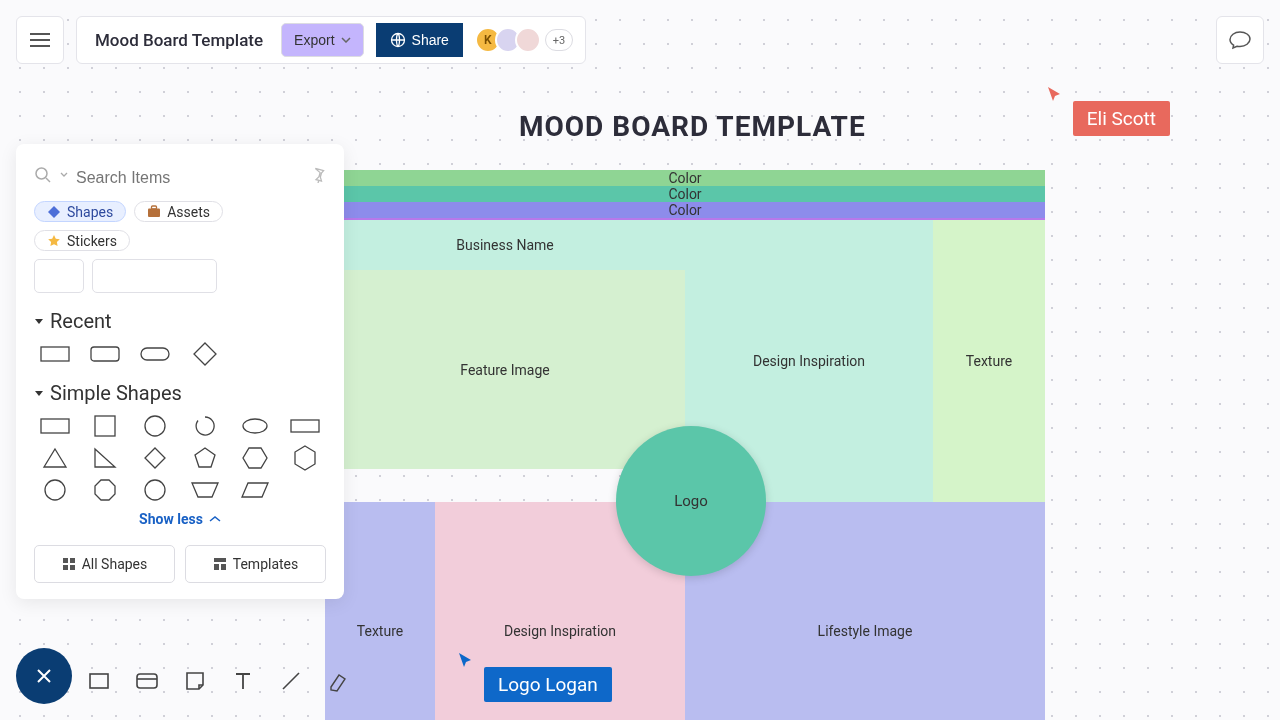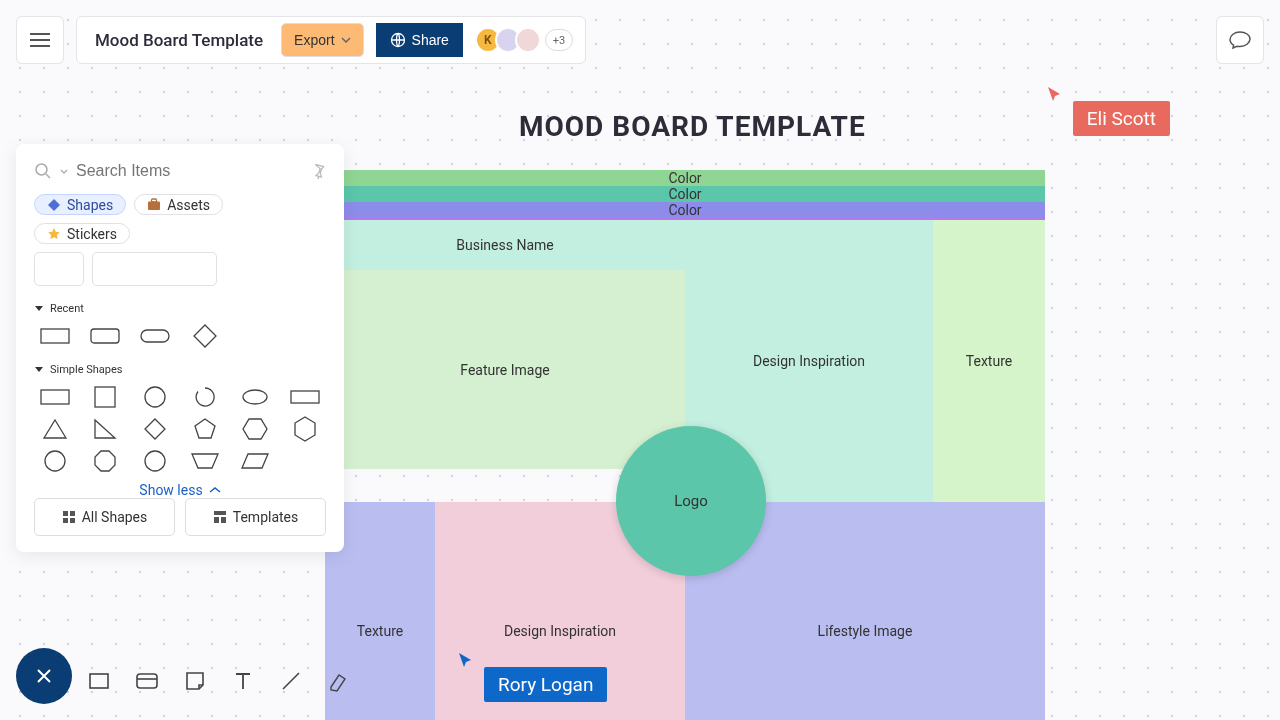--- a/index.html
+++ b/index.html
@@ -8,51 +8,51 @@
 
 .canvas-bg { position: absolute; top: 0; left: 0; right: 0; bottom: 0;
   background-image: radial-gradient(circle, #d0d0d8 1px, transparent 1px);
   background-size: 24px 24px; background-position: 8px 8px; }
 
 
 .topbar { position: absolute; top: 16px; left: 16px; display: flex; gap: 12px; align-items: center; z-index: 30; }
 .menu-btn { width: 48px; height: 48px; background: #fff; border: 1px solid #e4e4ea; border-radius: 6px; display: flex; align-items: center; justify-content: center; cursor: pointer; }
 .title-card { background: #fff; border: 1px solid #e4e4ea; border-radius: 6px; height: 48px; display: flex; align-items: center; padding: 0 12px; gap: 12px; }
 .title-text { font-size: 17px; font-weight: 500; color: #2d2d3a; padding: 0 6px; }
-.export-btn { height: 34px; padding: 12px 12px; border: 1px solid #dcdce2; border-radius: 5px; background: #fdba74; display: flex; align-items: center; gap: 6px; font-size: 14px; color: #333; cursor: pointer; }
+.export-btn { height: 34px; padding: 12px 12px; border: 1px solid #dcdce2; border-radius: 5px; background: #c4b5fd; display: flex; align-items: center; gap: 6px; font-size: 14px; color: #333; cursor: pointer; }
 .share-btn { height: 34px; padding: 0 14px; border: none; border-radius: 0; background: #0a3d73; color: #fff; display: flex; align-items: center; gap: 6px; font-size: 14px; cursor: pointer; }
 .avatars { display: flex; align-items: center; margin-left: 6px; }
 .avatar { width: 26px; height: 26px; border-radius: 50%; border: 2px solid #fff; margin-left: -6px; display:flex; align-items:center; justify-content:center; font-size:12px; font-weight:600; }
 .av1 { background: #f5b942; color:#7a4e00; }
 .av2 { background: #d8d4f0; }
 .av3 { background: #f0d8d8; }
 .av-more { width: 28px; height: 22px; border-radius: 11px; border: 1px solid #dcdce2; background:#fff; display:flex; align-items:center; justify-content:center; font-size:11px; color:#666; margin-left:4px; }
 
 .chat-btn { position:absolute; top:16px; right:16px; width:48px; height:48px; background:#fff; border:1px solid #e4e4ea; border-radius:6px; display:flex; align-items:center; justify-content:center; cursor:pointer; z-index:30; }
 
 
 .panel { position:absolute; top:144px; left:16px; width:328px; background:#fff; border-radius:8px; box-shadow:0 4px 18px rgba(0,0,0,0.08); padding:18px 18px 16px; z-index:20; }
 .search-row { display:flex; align-items:center; gap:8px; margin-bottom:14px; }
 .search-icn { color:#aaa; }
-.search-input { flex:1; border:none; outline:none; font-size:16px; color:#999; background:transparent; }
+.search-input { flex:1; border:none; outline:none; font-size:16px; color:#999; background:transparent;margin-top:7px; }
 .pin { color:#bbb; }
 .tabs { display:flex; gap:8px; flex-wrap:wrap; }
 .tab { height:21px; padding:0 12px; border-radius:14px; border:1px solid #e0e0e6; background:#fff; display:flex; align-items:center; gap:6px; font-size:14px; color:#333; cursor:pointer; }
 .tab.active { background:#e8efff; border-color:#c3d5ff; color:#2e4a9e; }
 .tab-empty { width:50px; height:34px; border:1px solid #e0e0e6; border-radius:5px; margin-top:8px; }
 .tab-empty.wide { width:125px; }
 
-.section-hdr { display:flex; align-items:center; gap:6px; font-size:11px; color:#333; margin:16px 0 10px; cursor:pointer; }
+.section-hdr { display:flex; align-items:center; gap:6px; font-size:20px; color:#333; margin:16px 0 10px; cursor:pointer; }
 .shape-row { display:flex; gap:20px; margin-bottom:10px; padding-left:6px; }
 .shp { width:30px; height:22px; display:flex; align-items:center; justify-content:center; cursor:pointer; }
 .shp svg { display:block; }
 
-.showless { text-align:center; font-size:14px; color:#1961c5; margin-top:6px; cursor:pointer; display:flex; align-items:center; justify-content:center; gap:6px; }
-
-.panel-bottom { display:flex; gap:10px; }
+.showless { text-align:center; font-size:14px; color:#1961c5; margin-top:6px; cursor:pointer; display:flex; align-items:center; justify-content:center; gap:6px;font-weight:bold; }
+
+.panel-bottom { display:flex; gap:10px; margin-top:18px; }
 .panel-btn { flex:1; height:38px; border:1px solid #dcdce2; border-radius:5px; background:#fff; display:flex; align-items:center; justify-content:center; gap:6px; font-size:14px; color:#333; cursor:pointer; }
 
 
 .btm-close { position:absolute; left:16px; bottom:16px; width:56px; height:56px; border-radius:50%; background:#0a3d73; display:flex; align-items:center; justify-content:center; cursor:pointer; z-index:25; }
 .btm-bar { position:absolute; left:84px; bottom:24px; display:flex; gap:18px; align-items:center; z-index:25; }
 .btm-tool { width:30px; height:30px; display:flex; align-items:center; justify-content:center; cursor:pointer; color:#444; }
 
 
 .board-title { position:absolute; top:110px; left:519px; font-size:28px; font-weight:700; color:#2d2d3a; letter-spacing:1px; }
 .board { position:absolute; top:170px; left:325px; width:720px; }
@@ -383,14 +383,14 @@
 <div class="cursor-tag cursor-eli">
   <svg class="ptr" width="16" height="18" viewBox="0 0 16 18">
       <path d="M2 2l12 7-5 2-2 5z" fill="#e8695d"></path>
     </svg>
   <div class="lbl">Eli Scott</div>
 </div>
 <div class="cursor-tag cursor-rory">
   <svg class="ptr" width="16" height="18" viewBox="0 0 16 18">
       <path d="M2 2l12 7-5 2-2 5z" fill="#0e68c9"></path>
     </svg>
-  <div class="lbl">Rory Logan</div>
+  <div class="lbl">Logo Logan</div>
 </div>
 
 </body></html>

